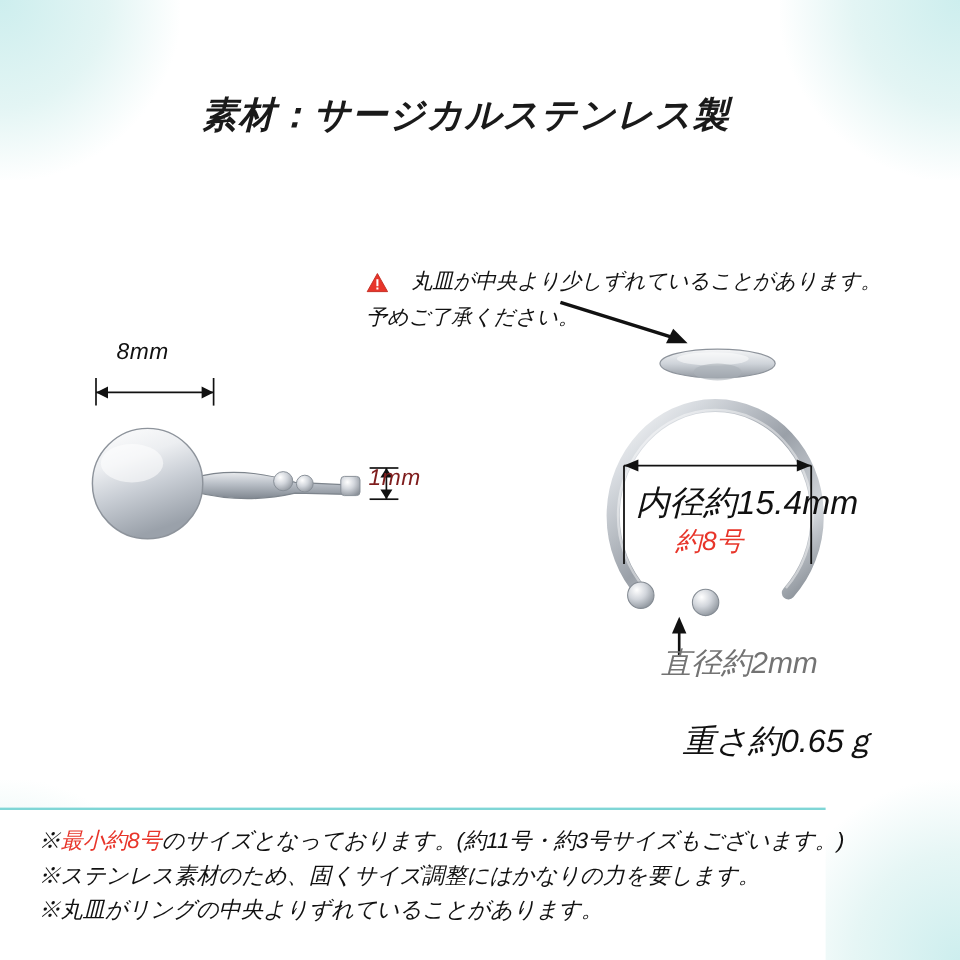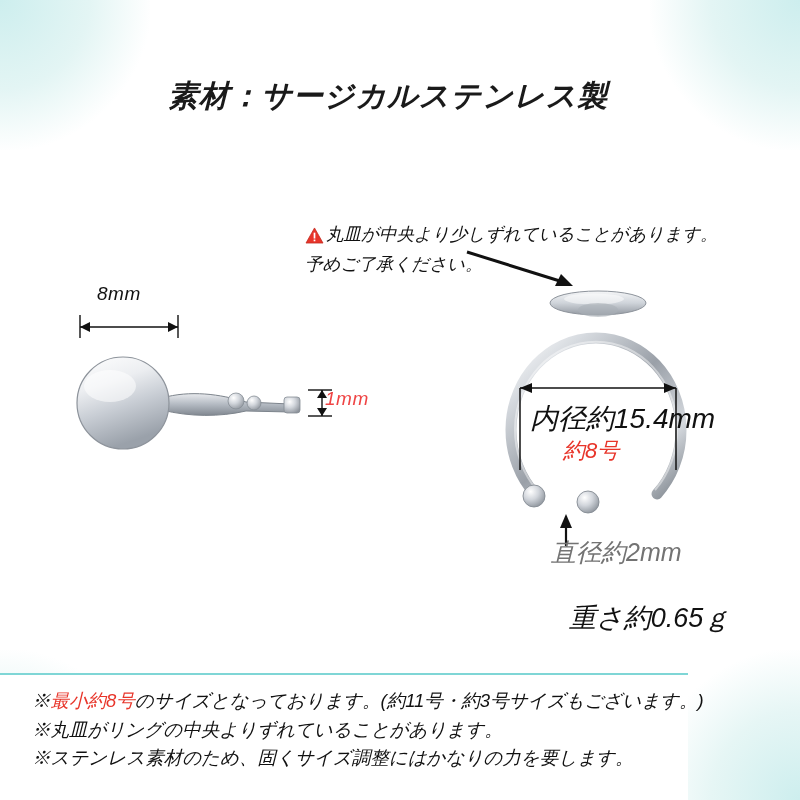--- a/index.html
+++ b/index.html
@@ -73,41 +73,41 @@
   .dim-8mm-label {
     position: absolute;
     left: 97px;
     top: 283px;
     font-size: 19px;
     color: #111;
     letter-spacing: 0.5px;
   }
   .dim-1mm-label {
     position: absolute;
-    left: 325px;
+    left: 307px;
     top: 388px;
     font-size: 19px;
-    color: #ef4444;
+    color: #7f1d1d;
     letter-spacing: 0.5px;
   }
 
   
   .warn-wrap {
     position: absolute;
     left: 305px;
     top: 222px;
     width: 470px;
   }
   .warn-line1 {
     font-size: 17.5px;
     color: #111;
     white-space: nowrap;
     display: flex;
     align-items: center;
-    gap: 2px;
+    gap: 19px;
   }
   .warn-line2 {
     font-size: 17.5px;
     color: #111;
     margin-top: 6px;
     white-space: nowrap;
   }
   .warn-icon {
     display: inline-block;
     width: 19px;
@@ -313,20 +313,20 @@
   <div class="inner-dia-label">内径約15.4mm</div>
   <div class="size-label">約8号</div>
   <div class="ball-dia-label">直径約2mm</div>
   <div class="weight-label">重さ約0.65ｇ</div>
 
   <div class="notes">
     <div class="note">
       <span>※</span><span class="red">最小約8号</span><span>のサイズとなっております。(約11号・約3号サイズもございます。)</span>
     </div>
     <div class="note">
+      <span>※</span><span>ステンレス素材のため、固くサイズ調整にはかなりの力を要します。</span>
+    </div>
+    <div class="note">
       <span>※</span><span>丸皿がリングの中央よりずれていることがあります。</span>
     </div>
-    <div class="note">
-      <span>※</span><span>ステンレス素材のため、固くサイズ調整にはかなりの力を要します。</span>
-    </div>
   </div>
 
 </div>
 
 </body></html>

